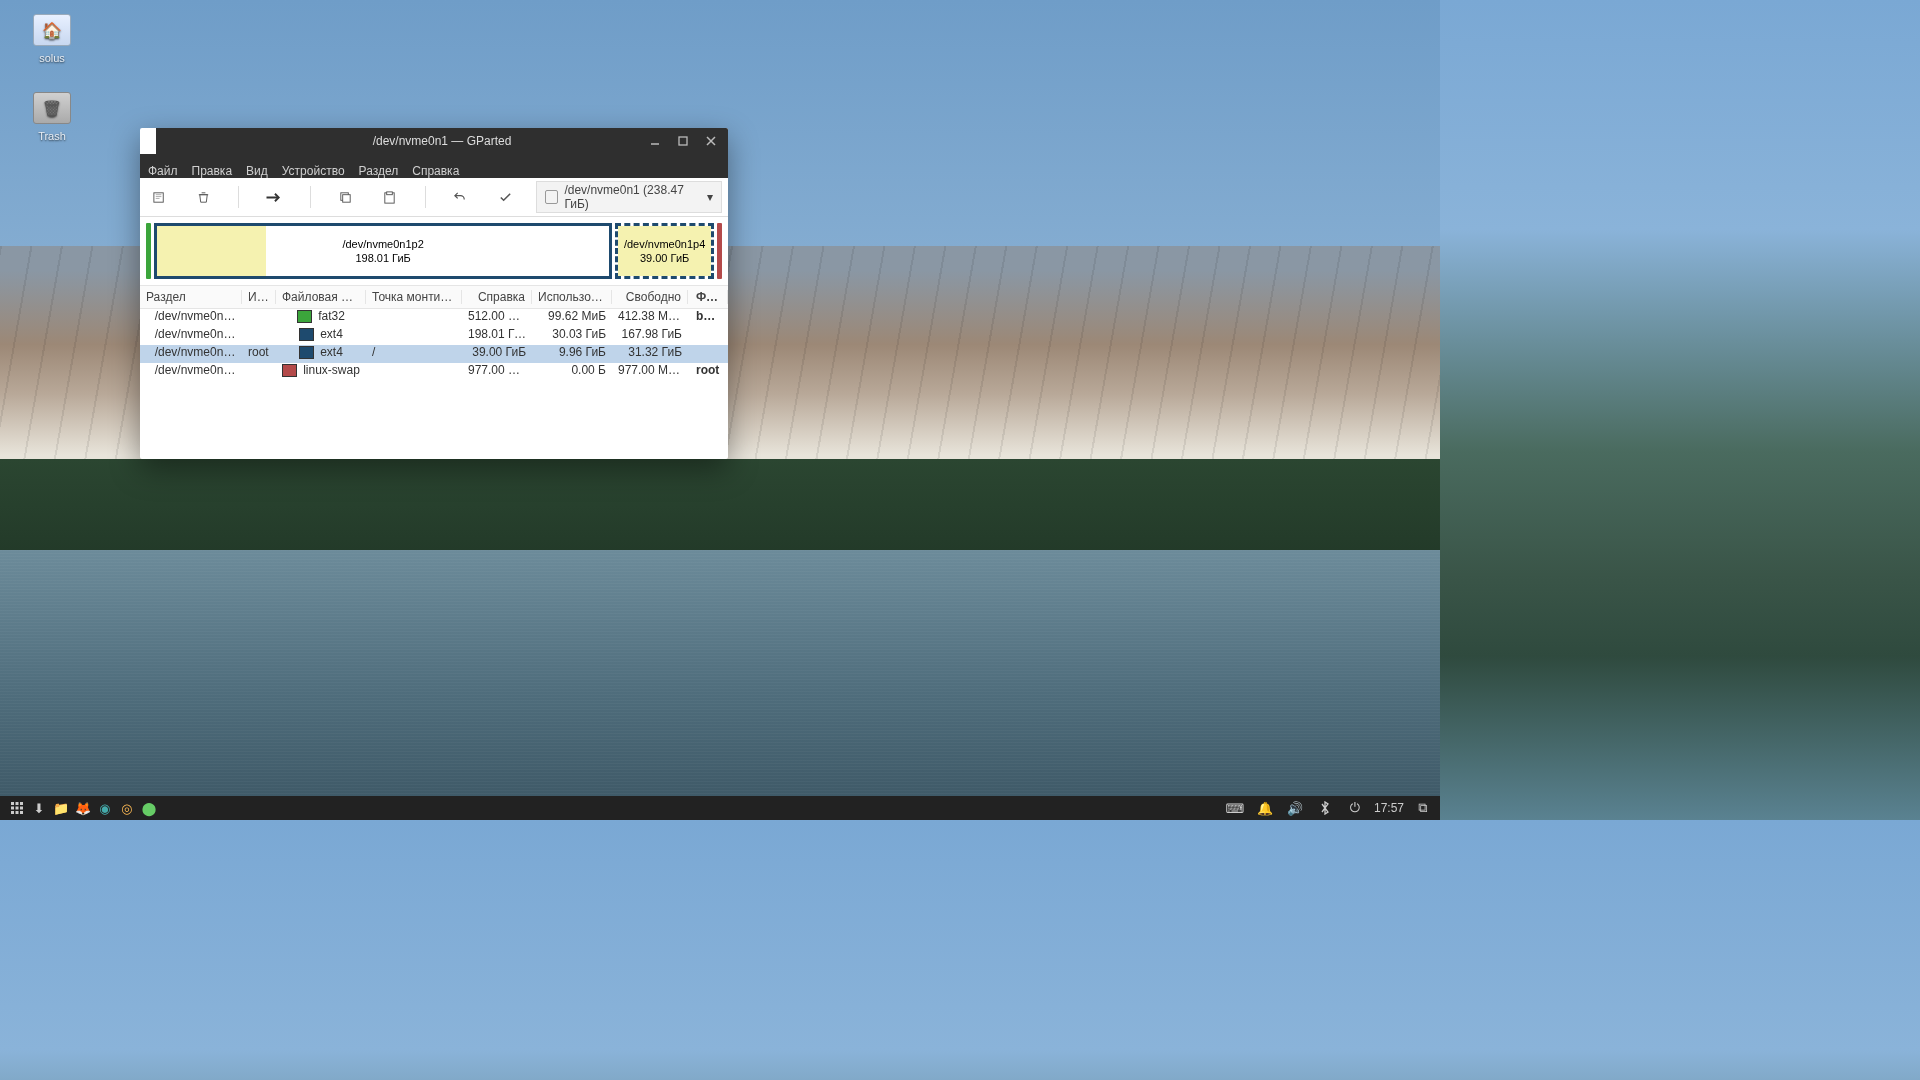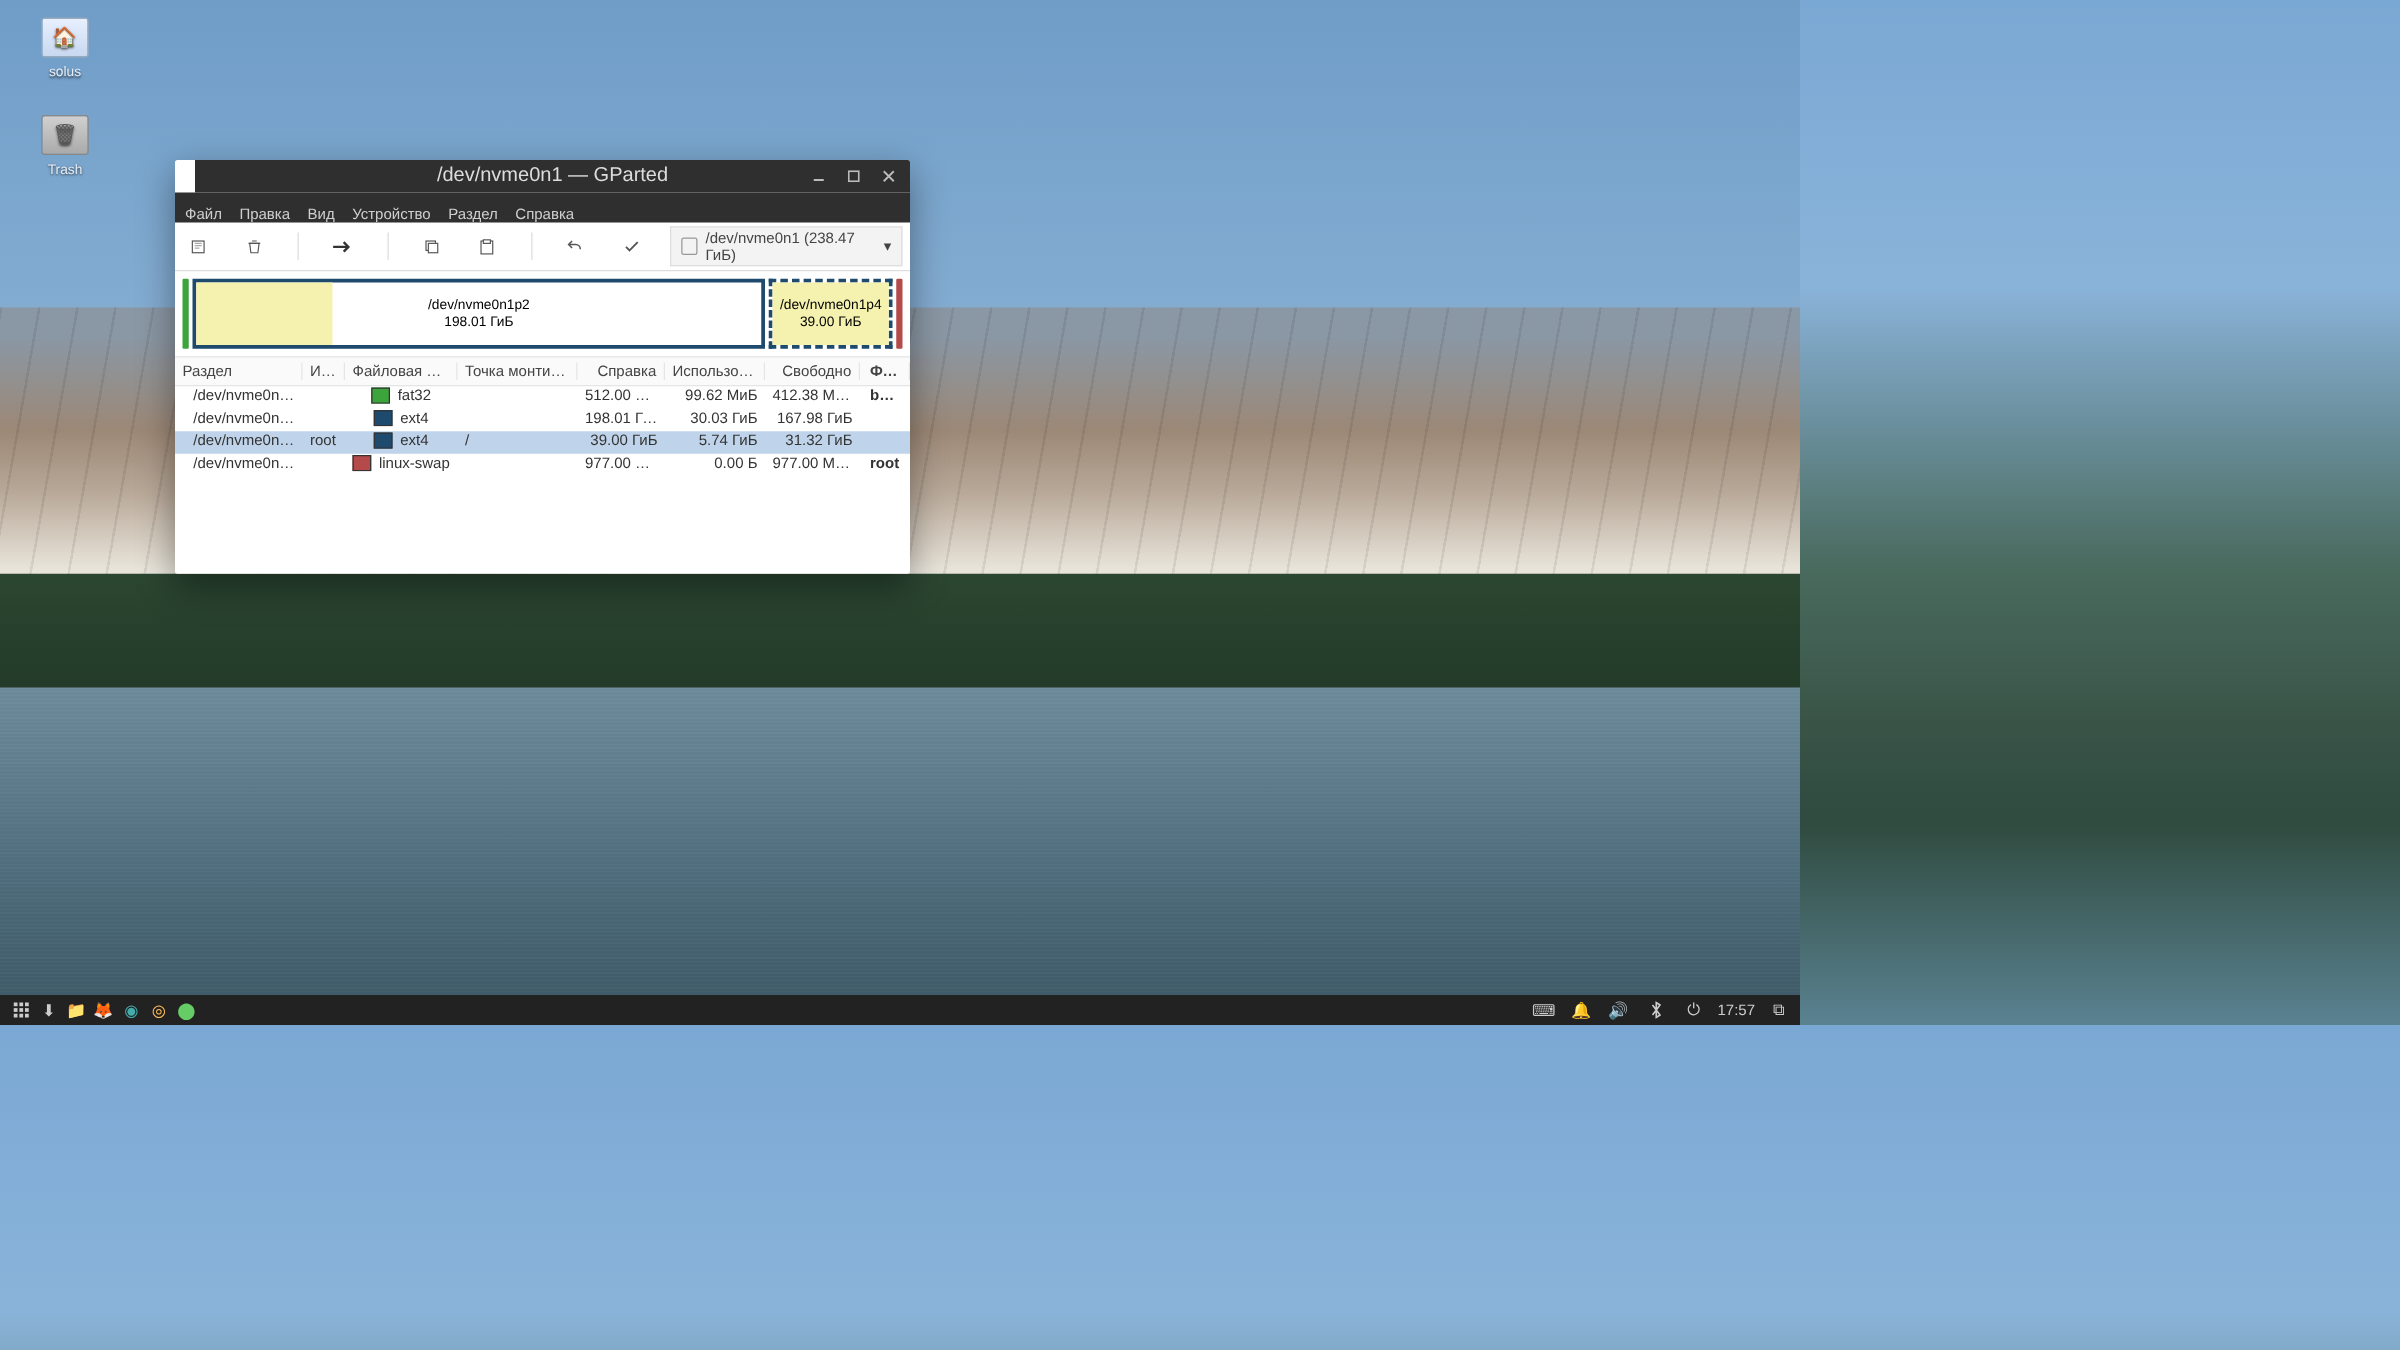--- a/index.html
+++ b/index.html
@@ -12,21 +12,21 @@
 .trees{position:absolute;bottom:26%;left:0;right:0;height:18%;background:linear-gradient(to bottom,#2b4631,#1e3324);}
 .lake{position:absolute;bottom:24px;left:0;right:0;height:30%;background:linear-gradient(to bottom,#6c8b9a,#4e6c7b 60%,#3f5a68);}
 .lake::after{content:"";position:absolute;inset:0;background:repeating-linear-gradient(to bottom,rgba(255,255,255,.03) 0 1px,transparent 1px 3px);}
 
 .dicon{position:absolute;left:22px;width:60px;text-align:center;color:#e8eef5;text-shadow:0 1px 2px rgba(0,0,0,.7);font-size:11px;}
 .dicon .ibox{width:36px;height:30px;margin:0 auto 6px;border-radius:3px;display:flex;align-items:center;justify-content:center;font-size:16px;}
 .folder{background:linear-gradient(#e8f0ff,#c8d8f0);border:1px solid #9ab;color:#4a6b9d;}
 .trash{background:linear-gradient(#d0d0d0,#aaa);border:1px solid #888;color:#555;}
 
 .win{position:absolute;left:140px;top:128px;width:588px;background:#fff;box-shadow:0 10px 30px rgba(0,0,0,.4);border-radius:2px;overflow:hidden;}
-.titlebar{background:#2f2f2f;color:#ddd;height:26px;display:flex;align-items:center;justify-content:center;position:relative;font-size:16px;margin-left:16px;}
+.titlebar{background:#2f2f2f;color:#ddd;height:26px;display:flex;align-items:center;justify-content:center;position:relative;font-size:12px;margin-left:16px;}
 .tbtns{position:absolute;right:6px;top:0;height:26px;display:flex;align-items:center;gap:6px;}
 .tbtn{width:22px;height:20px;display:flex;align-items:center;justify-content:center;color:#bbb;cursor:pointer;border-radius:2px;}
 .menubar{background:#2f2f2f;color:#cfcfcf;height:24px;display:flex;align-items:flex-end;padding:0 8px;gap:14px;font-size:12px;}
 .menubar span{cursor:default;}
 .toolbar{height:38px;border-bottom:1px solid #ddd;display:flex;align-items:center;padding:0 6px;gap:18px;}
 .tool{width:28px;height:28px;display:flex;align-items:center;justify-content:center;color:#555;border-radius:3px;}
 .sep{width:1px;height:22px;background:#ddd;margin:0 4px;}
 .devsel{margin-left:auto;background:#f3f3f3;border:1px solid #ddd;height:30px;display:flex;align-items:center;padding:0 8px;gap:6px;color:#444;cursor:default;}
 .devsel .hd{width:12px;height:12px;border:1px solid #999;border-radius:2px;display:inline-block;}
 
@@ -211,21 +211,21 @@
         <div class="col c-used">30.03 ГиБ</div>
         <div class="col c-free">167.98 ГиБ</div>
         <div class="col c-flags"></div>
       </div>
       <div class="row sel">
         <div class="col c-part">&nbsp;&nbsp;/dev/nvme0n1p4 </div>
         <div class="col c-name">root</div>
         <div class="col c-fs"><span class="swatch" style="background:#1e4a6e"></span>ext4</div>
         <div class="col c-mnt">/</div>
         <div class="col c-size">39.00 ГиБ</div>
-        <div class="col c-used">5.74 ГиБ</div>
+        <div class="col c-used">9.96 ГиБ</div>
         <div class="col c-free">31.32 ГиБ</div>
         <div class="col c-flags"></div>
       </div>
       <div class="row">
         <div class="col c-part">&nbsp;&nbsp;/dev/nvme0n1p3 </div>
         <div class="col c-name"></div>
         <div class="col c-fs"><span class="swatch" style="background:#b44a4a"></span>linux-swap</div>
         <div class="col c-mnt"></div>
         <div class="col c-size">977.00 МиБ</div>
         <div class="col c-used">0.00 Б</div>

